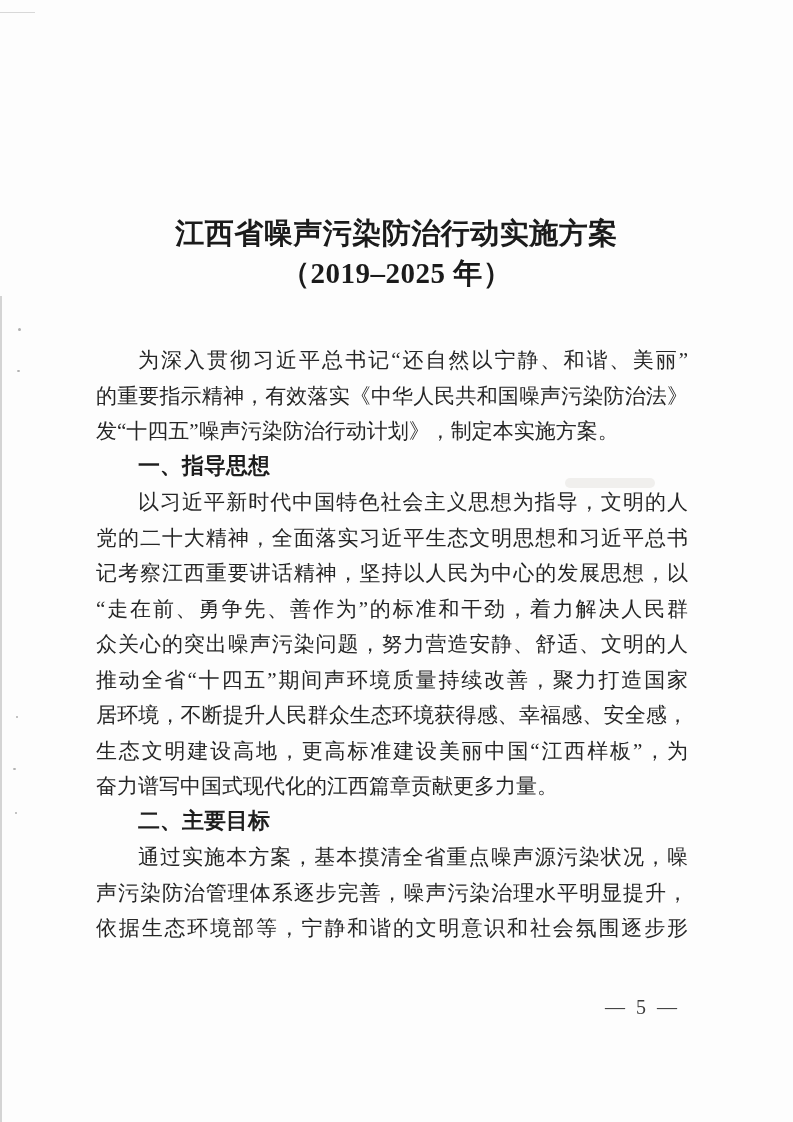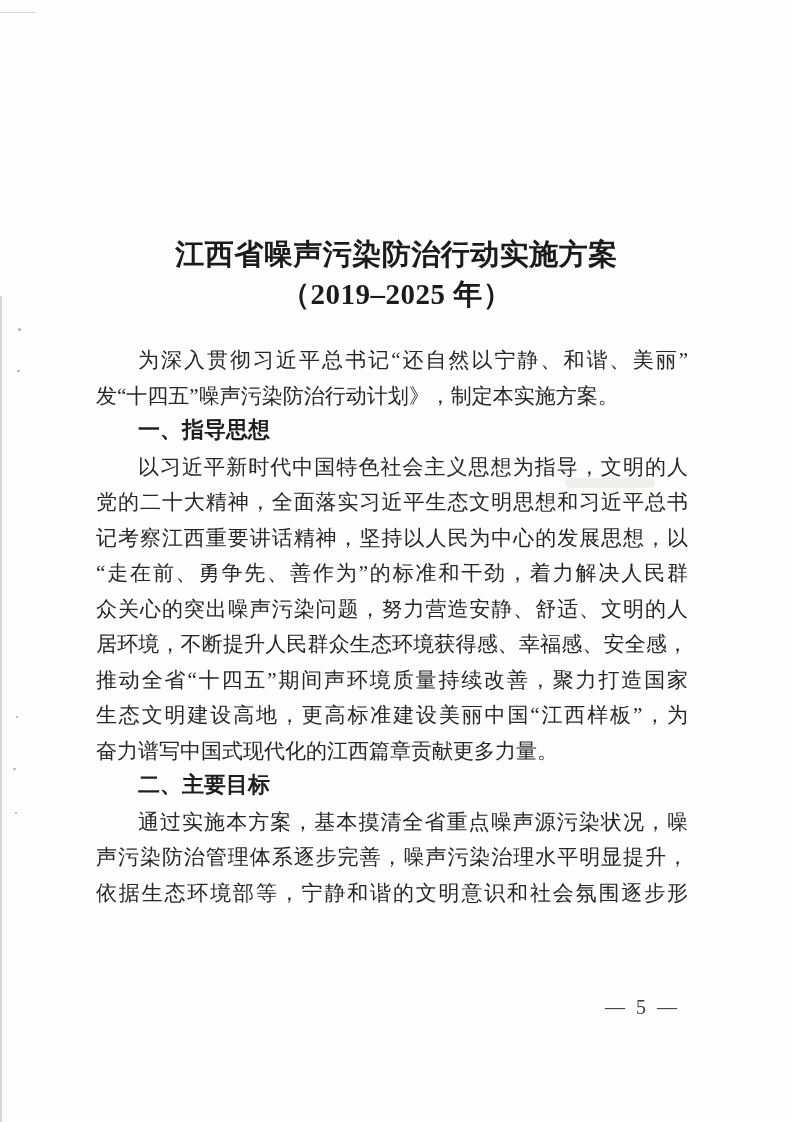--- a/index.html
+++ b/index.html
@@ -11,21 +11,21 @@
   .page {
     position: relative;
     width: 793px; height: 1122px;
     background: #fdfdfd;
     overflow: hidden;
     color: #222222;
   }
   
   .title-block {
     position: absolute;
-    top: 234px; left: 0; right: 0;
+    top: 213px; left: 0; right: 0;
     text-align: center;
     font-weight: bold;
     color: #1b1b1b;
   }
   .title-line {
     font-size: 29px;
     line-height: 40px;
     letter-spacing: 0.5px;
     white-space: nowrap;
   }
@@ -112,29 +112,30 @@
   <div class="speck s5"></div>
   <div class="smudge"></div>
 
   <div class="title-block">
     <div class="title-line">江西省噪声污染防治行动实施方案</div>
     <div class="title-line">（2019–2025 年）</div>
   </div>
 
   <div class="doc-body">
       <div class="line indent">为深入贯彻习近平总书记“还自然以宁静、和谐、美丽”</div>
+      <div class="line">的重要指示精神，有效落实《中华人民共和国噪声污染防治法》</div>
       <div class="line end">发“十四五”噪声污染防治行动计划》，制定本实施方案。</div>
       <div class="line heading">一、指导思想</div>
       <div class="line indent">以习近平新时代中国特色社会主义思想为指导，文明的人</div>
       <div class="line">党的二十大精神，全面落实习近平生态文明思想和习近平总书</div>
       <div class="line">记考察江西重要讲话精神，坚持以人民为中心的发展思想，以</div>
       <div class="line">“走在前、勇争先、善作为”的标准和干劲，着力解决人民群</div>
       <div class="line">众关心的突出噪声污染问题，努力营造安静、舒适、文明的人</div>
+      <div class="line">推动全省“十四五”期间声环境质量持续改善，聚力打造国家</div>
       <div class="line">居环境，不断提升人民群众生态环境获得感、幸福感、安全感，</div>
-      <div class="line">推动全省“十四五”期间声环境质量持续改善，聚力打造国家</div>
       <div class="line">生态文明建设高地，更高标准建设美丽中国“江西样板”，为</div>
       <div class="line end">奋力谱写中国式现代化的江西篇章贡献更多力量。</div>
       <div class="line heading">二、主要目标</div>
       <div class="line indent">通过实施本方案，基本摸清全省重点噪声源污染状况，噪</div>
       <div class="line">声污染防治管理体系逐步完善，噪声污染治理水平明显提升，</div>
       <div class="line">依据生态环境部等，宁静和谐的文明意识和社会氛围逐步形</div>
     </div>
 
   <div class="footer">
     <span>— 5 —</span>

